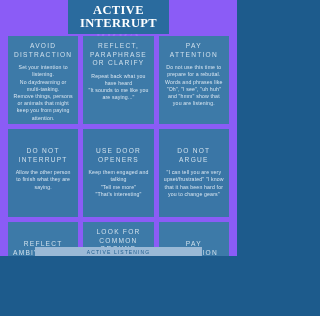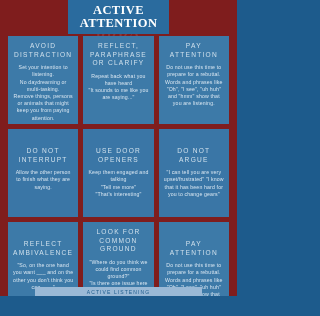--- a/index.html
+++ b/index.html
@@ -4,22 +4,22 @@
 <style>
   * { margin:0; padding:0; box-sizing:border-box; }
   html, body {
     width:237px; height:316px;
     overflow:hidden;
     background:#1d5b8c;
     font-family:"Liberation Sans", sans-serif;
   }
   #page {
     position:relative;
-    width:237px; height:296px;
-    background:#7f1d1d;
+    width:237px; height:256px;
+    background:#8b5cf6;
     overflow:hidden;
   }
 
   
   .title-panel {
     position:absolute;
     left:68px; top:0;
     width:101px; height:34px;
     background:#2a6b9e;
     display:flex;
@@ -122,21 +122,21 @@
 </style>
 </head>
 <body>
 
 <div id="page">
 
   <div class="watermark">BDDA</div>
 
   <div class="title-panel">
     <div class="title-line">ACTIVE</div>
-    <div class="title-line">ATTENTION</div>
+    <div class="title-line">INTERRUPT</div>
   </div>
 
   <div class="grid">
 
     <div class="card">
       <div class="card-heading">AVOID DISTRACTION</div>
       <div class="card-body">Set your intention to listening.
 No daydreaming or multi-tasking.
 Remove things, persons or animals that might keep you from paying attention.</div>
     </div>

